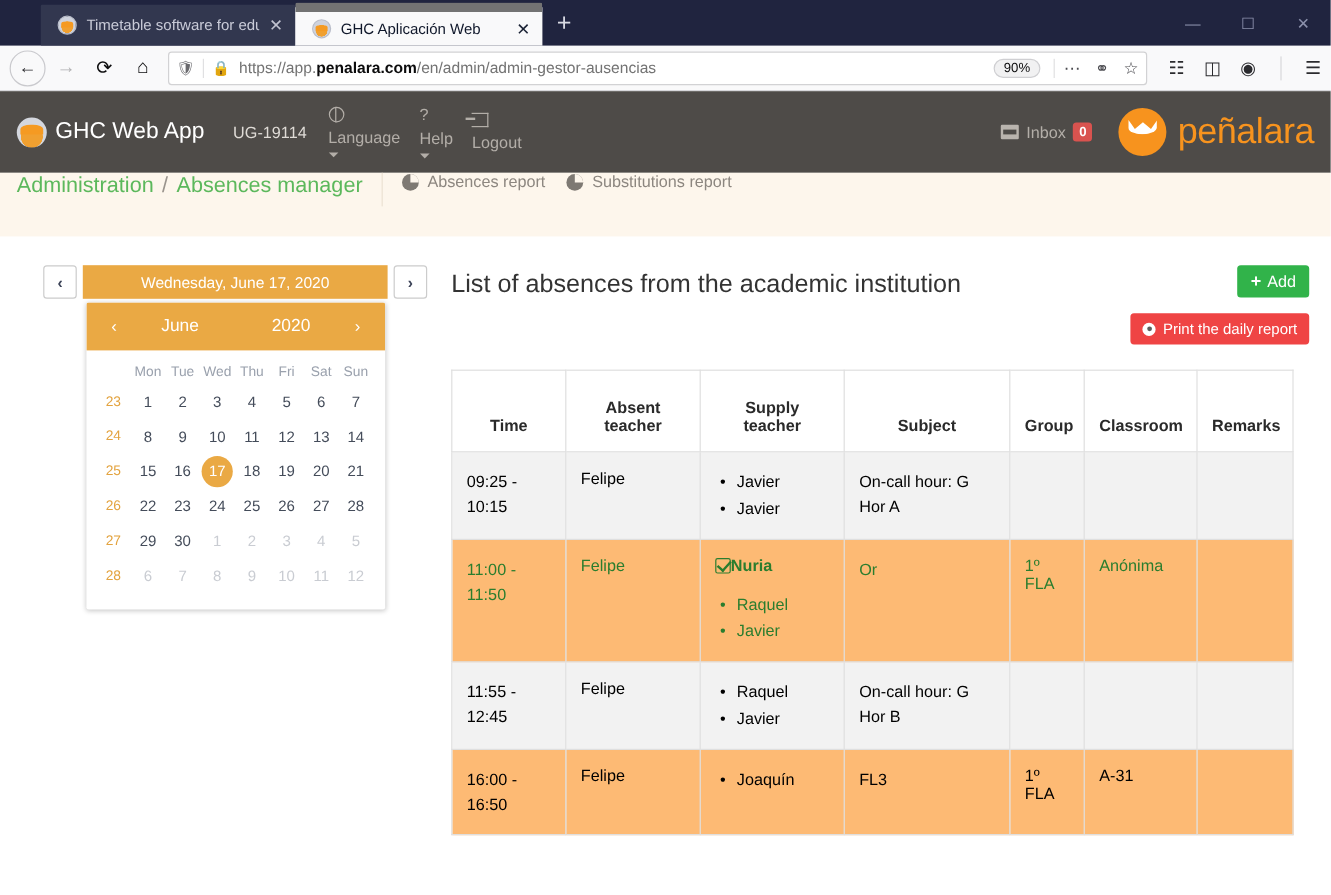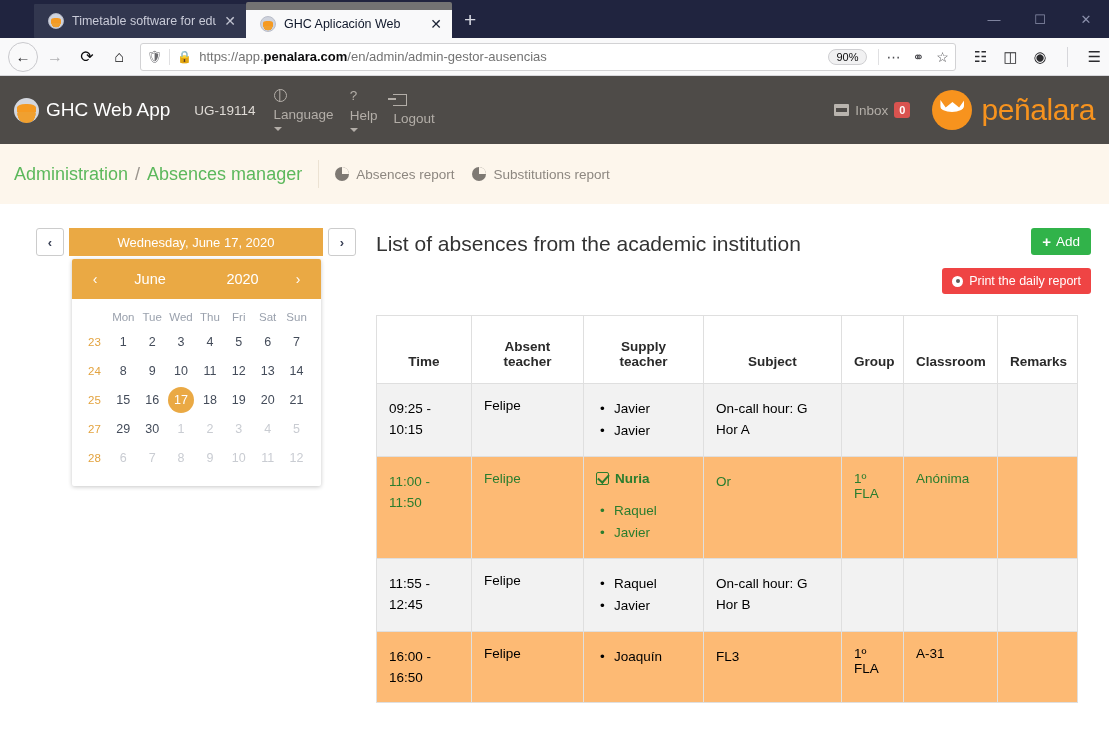--- a/index.html
+++ b/index.html
@@ -137,21 +137,21 @@
   }
   .pen-logo::after {
     content: ""; position: absolute; left: 8px; right: 8px; top: 10px; height: 12px;
     background: #fff; border-radius: 0 0 50% 50%;
     clip-path: polygon(0 0, 22% 62%, 50% 16%, 78% 62%, 100% 0, 100% 100%, 0 100%);
   }
   .pen-name { font-size: 30px; color: #f7931e; letter-spacing: -0.4px; }
 
   
   .breadcrumb-bar {
-    height: 60px; background: #fdf6ec; display: flex; align-items: center; padding: 0 14px;
+    height: 53px; background: #fdf6ec; display: flex; align-items: flex-start; padding: 0 14px;
   }
   .crumb { font-size: 18px; color: #5cb85c; }
   .crumb-sep { font-size: 18px; color: #9a948d; margin: 0 7px; }
   .crumb-div { width: 1px; height: 28px; background: #ece2d3; margin: 0 16px; }
   .report-link {
     display: flex; align-items: center; gap: 7px; font-size: 13.5px; color: #8d8780; margin-right: 18px;
   }
   .pie-icon {
     width: 14px; height: 14px; border-radius: 50%; background: #7e7973; position: relative; display:inline-block;
   }
@@ -239,21 +239,21 @@
   .c-subject { width: 138px; }
   .c-group { width: 62px; }
   .c-classroom { width: 94px; }
   .c-remarks { width: 80px; }
   .cell-lines div { line-height: 21px; }
   ul.bullets { list-style: none; margin: 0; padding: 0; }
   ul.bullets li { line-height: 22px; padding-left: 18px; position: relative; }
   ul.bullets li::before {
     content: "\2022"; position: absolute; left: 4px; top: 0;
   }
-  .nuria { font-weight: 700; display: flex; align-items: center; gap: 6px; }
+  .nuria { font-weight: 700; display: flex; align-items: center; }
   .chk {
     width: 13px; height: 13px; border: 1.8px solid #2a7d2e; border-radius: 2px;
     position: relative; display: inline-block; flex: 0 0 13px;
   }
   .chk::after {
     content: ""; position: absolute; left: 3px; top: -1px; width: 5px; height: 9px;
     border: solid #2a7d2e; border-width: 0 2px 2px 0; transform: rotate(42deg);
   }
   .gap { height: 14px; }
 </style>
@@ -418,20 +418,30 @@
                 <td class="wk">25</td>
                 <td><span class="cal-day">15</span></td>
                 <td><span class="cal-day">16</span></td>
                 <td class="sel"><span class="cal-day">17</span></td>
                 <td><span class="cal-day">18</span></td>
                 <td><span class="cal-day">19</span></td>
                 <td><span class="cal-day">20</span></td>
                 <td><span class="cal-day">21</span></td>
               </tr>
               <tr>
+                <td class="wk">26</td>
+                <td><span class="cal-day">22</span></td>
+                <td><span class="cal-day">23</span></td>
+                <td><span class="cal-day">24</span></td>
+                <td><span class="cal-day">25</span></td>
+                <td><span class="cal-day">26</span></td>
+                <td><span class="cal-day">27</span></td>
+                <td><span class="cal-day">28</span></td>
+              </tr>
+              <tr>
                 <td class="wk">27</td>
                 <td><span class="cal-day">29</span></td>
                 <td><span class="cal-day">30</span></td>
                 <td class="out"><span class="cal-day">1</span></td>
                 <td class="out"><span class="cal-day">2</span></td>
                 <td class="out"><span class="cal-day">3</span></td>
                 <td class="out"><span class="cal-day">4</span></td>
                 <td class="out"><span class="cal-day">5</span></td>
               </tr>
               <tr>

